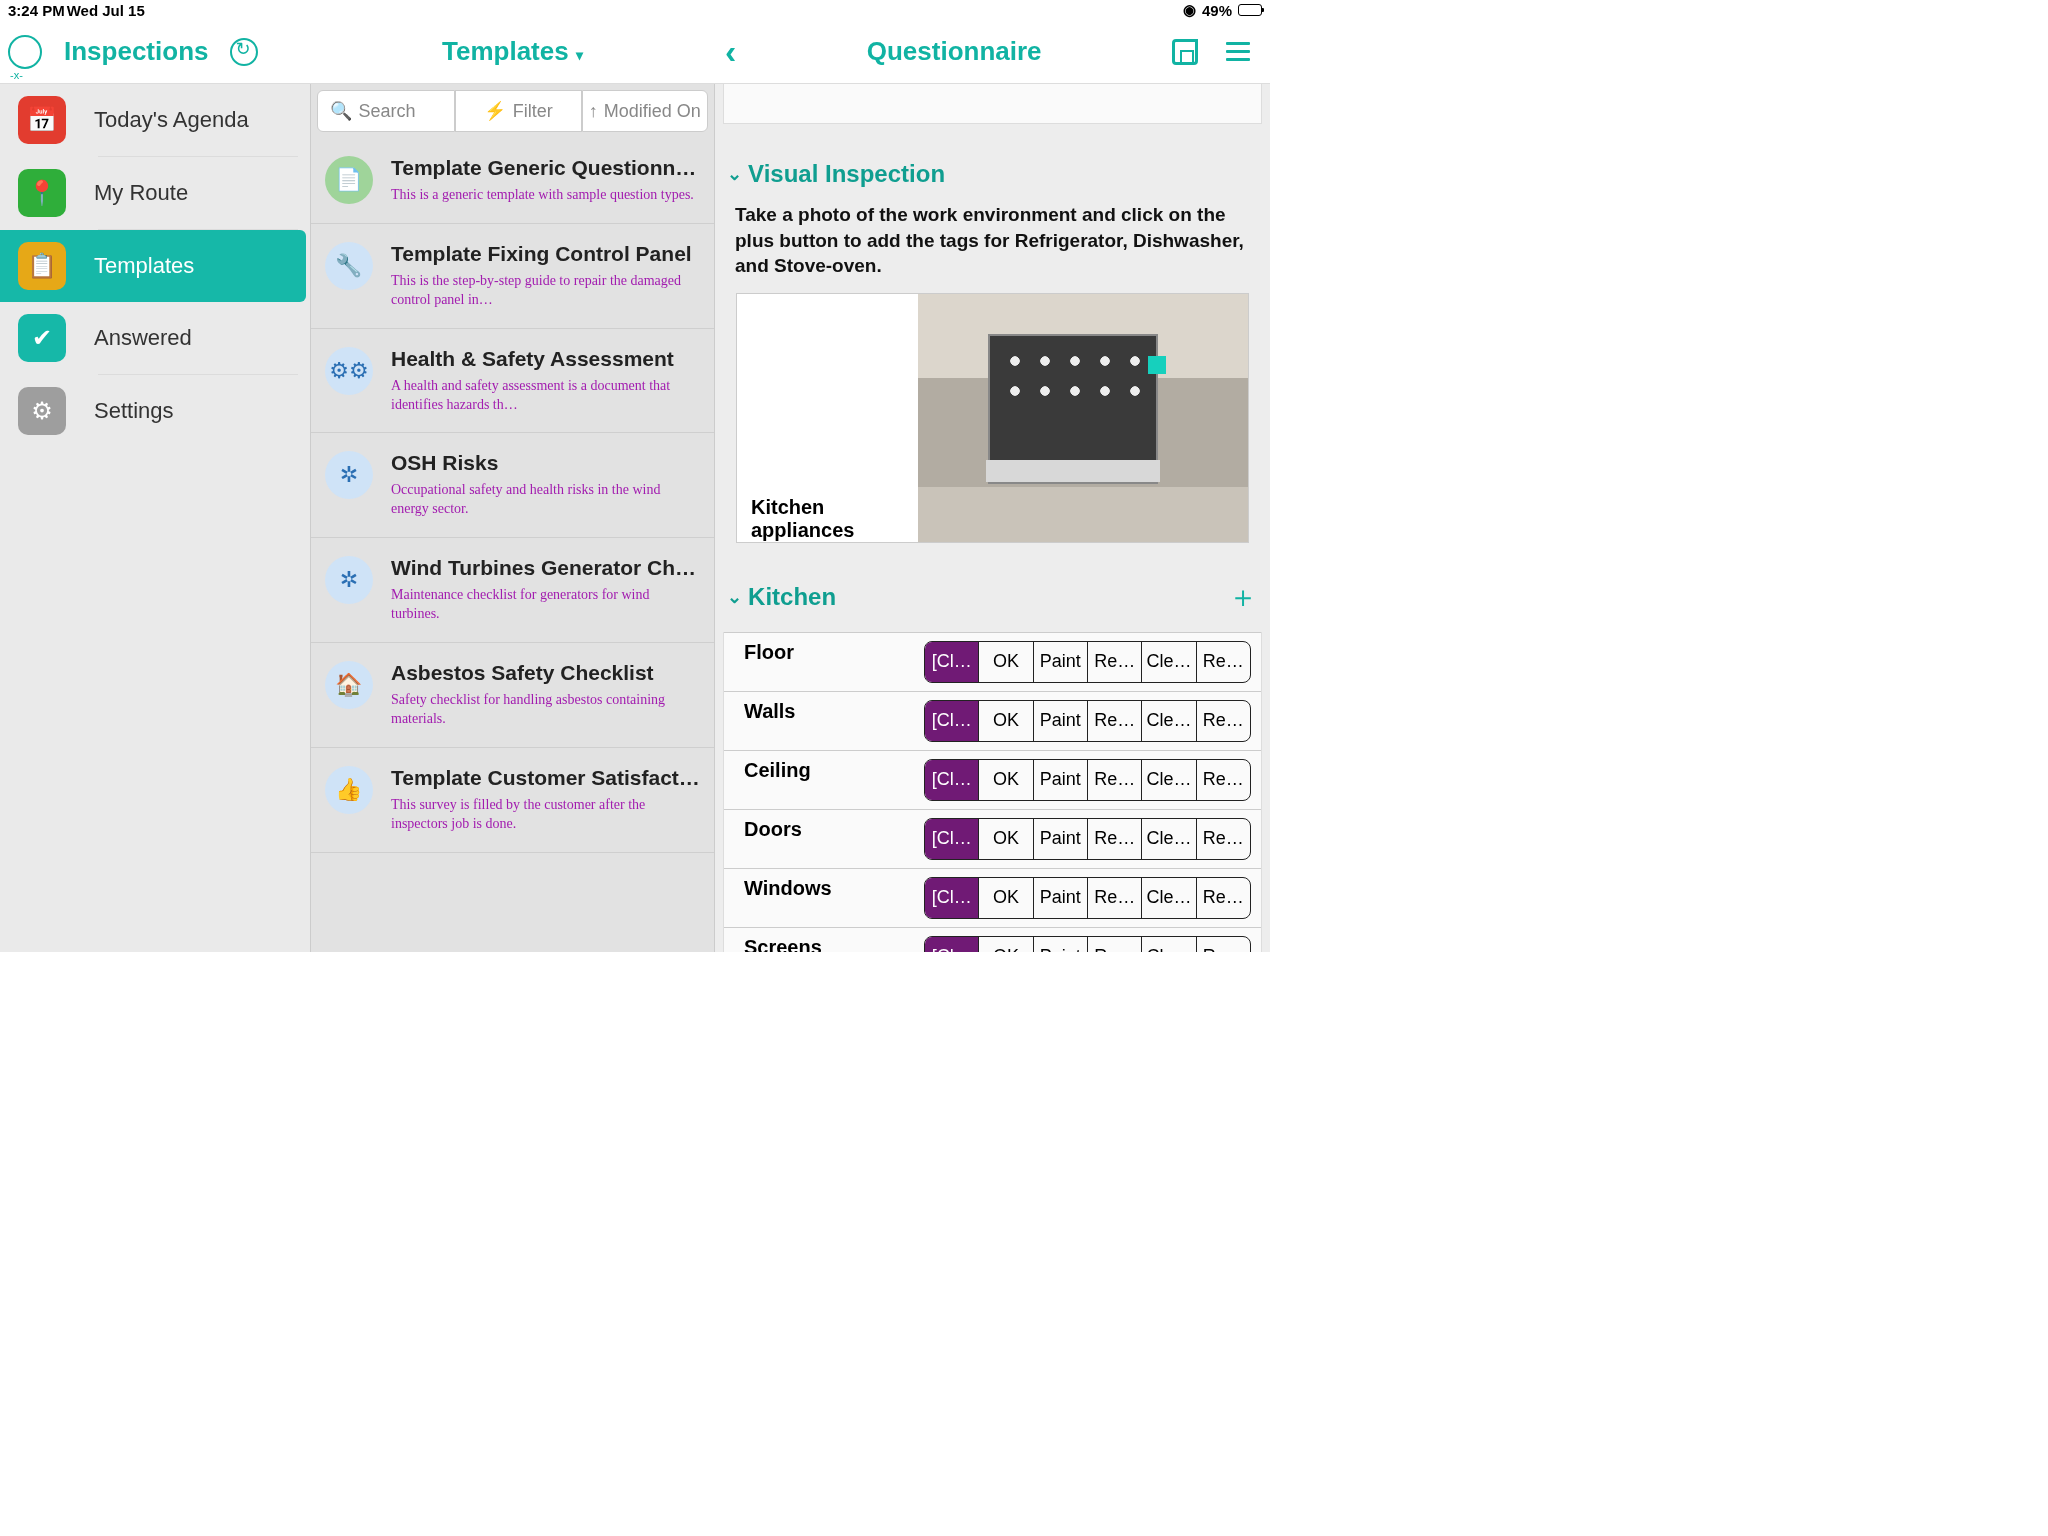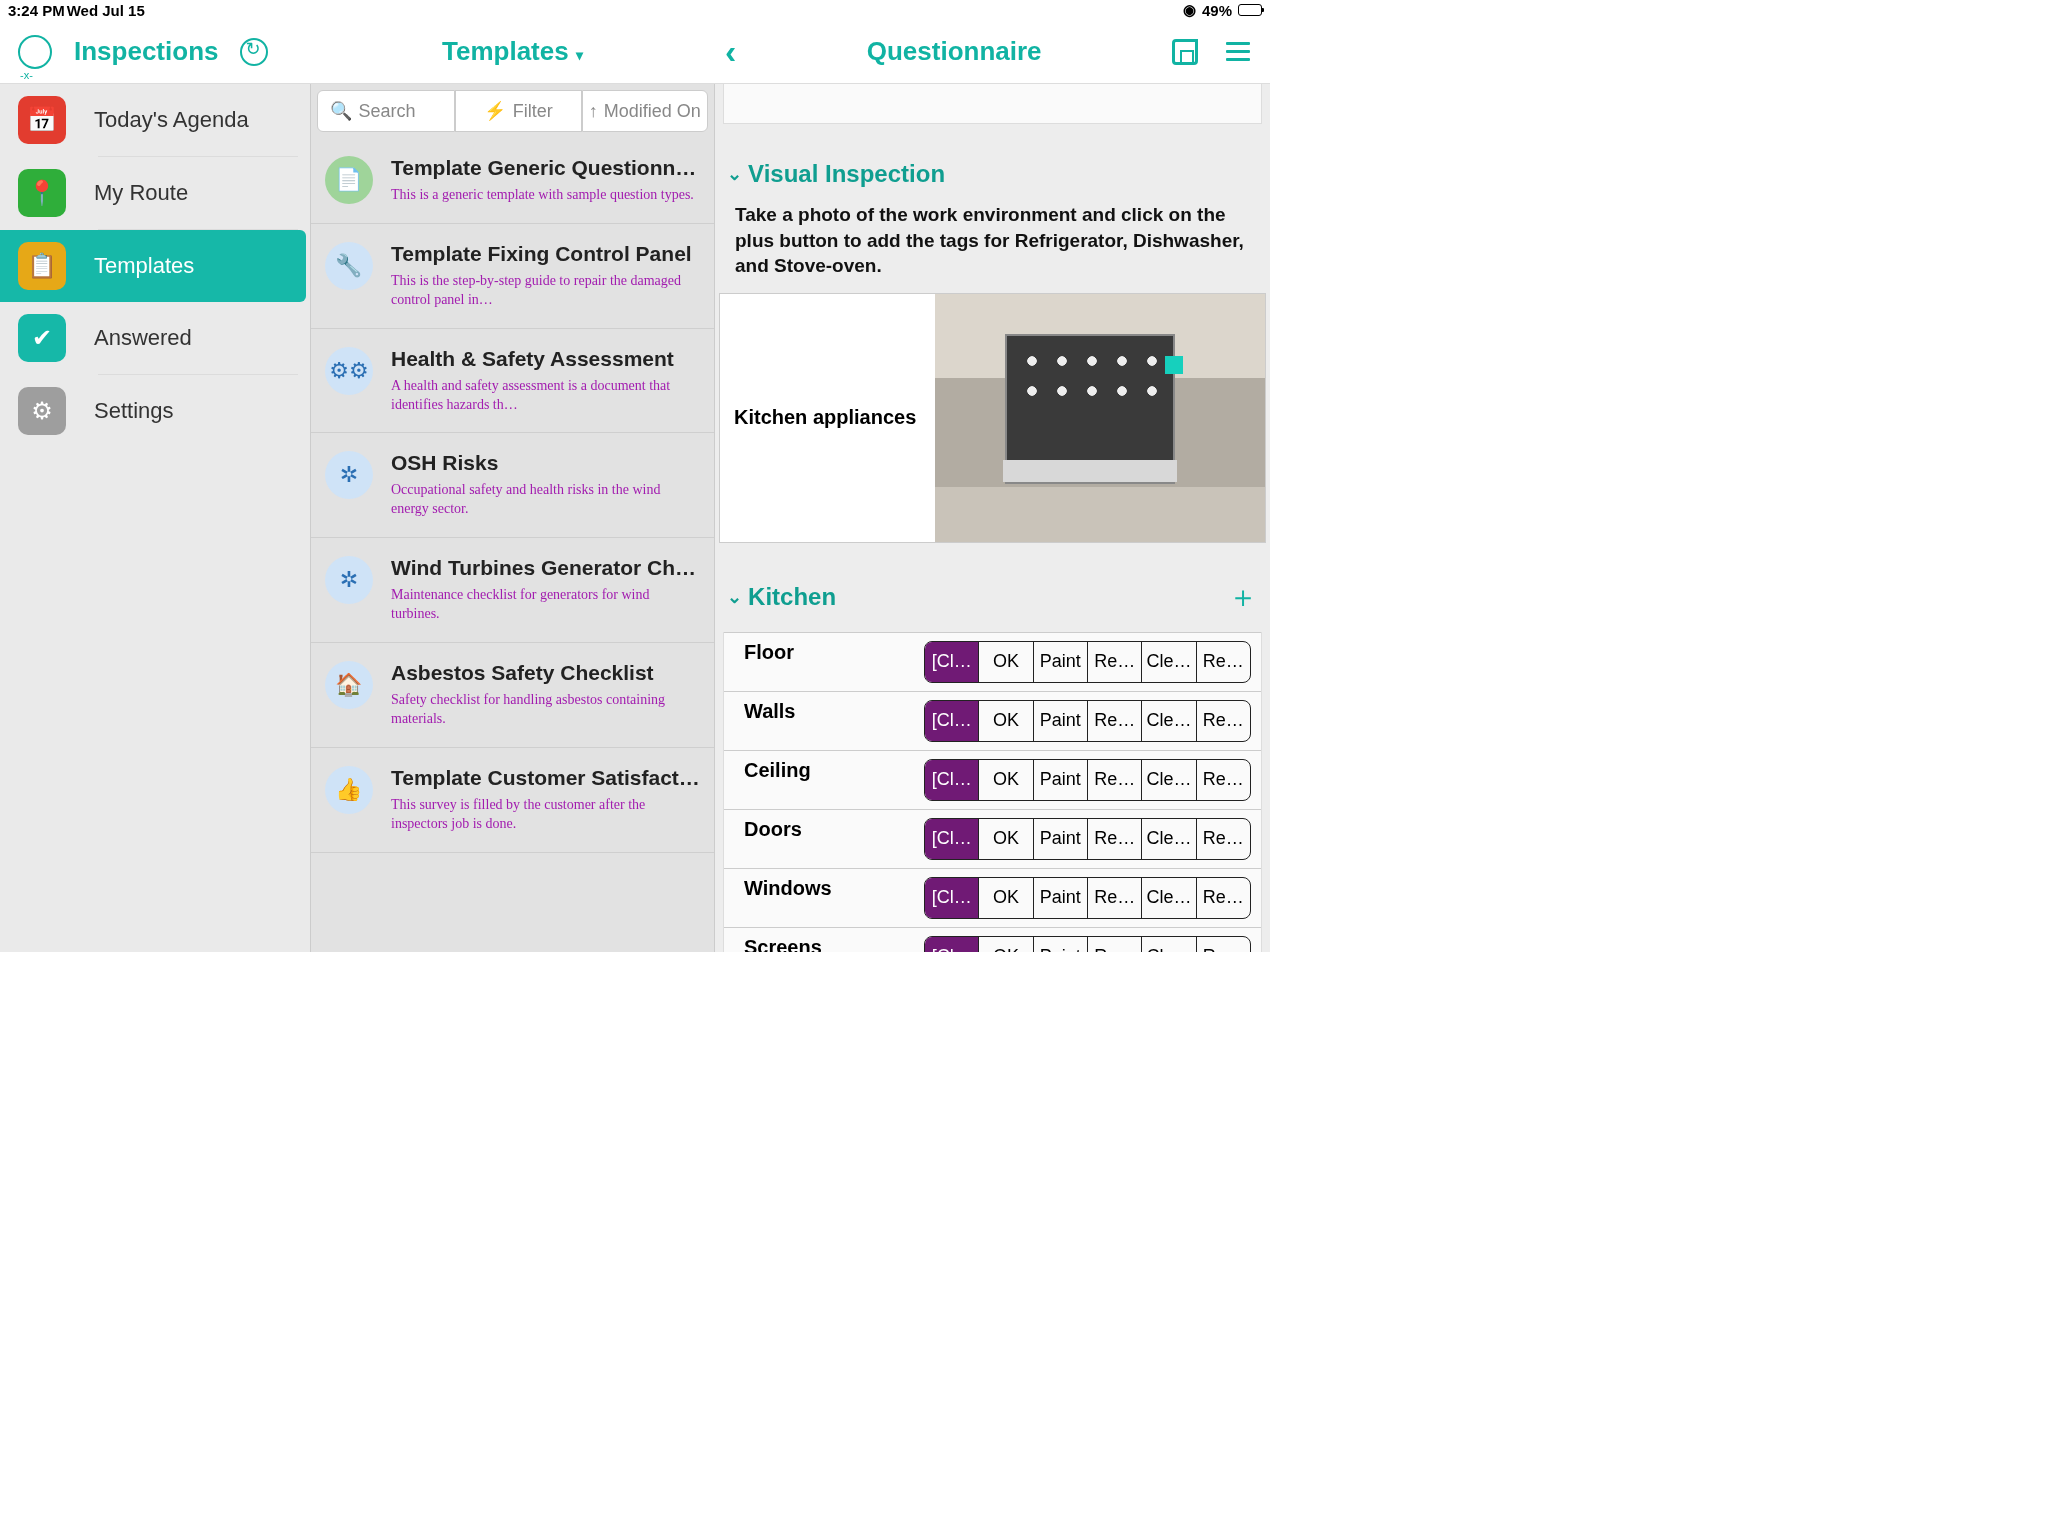--- a/index.html
+++ b/index.html
@@ -5,21 +5,21 @@
   * { margin:0; padding:0; box-sizing:border-box; font-family:-apple-system,Helvetica,Arial,sans-serif; }
   body { width:1270px; height:952px; overflow:hidden; background:#fff; }
   .status-bar { height:20px; display:flex; justify-content:space-between; align-items:center; padding:0 8px; font-size:15px; font-weight:600; }
   .status-left { display:flex; gap:2px; }
   .status-right { display:flex; gap:6px; align-items:center; }
   .battery { width:24px; height:12px; border:1px solid #000; border-radius:3px; position:relative; }
   .battery::after { content:""; position:absolute; right:-3px; top:3px; width:2px; height:4px; background:#000; border-radius:0 1px 1px 0; }
   .battery-fill { background:#000; height:100%; width:50%; border-radius:1px; }
 
   .header { height:64px; border-bottom:1px solid #ddd; display:flex; }
-  .hdr-col1 { width:310px; display:flex; align-items:center; padding-left:18px; gap:22px; }
+  .hdr-col1 { width:310px; display:flex; align-items:center; padding-left:8px; gap:22px; }
   .hdr-col2 { width:405px; display:flex; align-items:center; justify-content:center; }
   .hdr-col3 { flex:1; display:flex; align-items:center; justify-content:space-between; padding:0 20px 0 10px; }
   .brand-icon { width:34px; height:34px; border:2px solid #11b3a3; border-radius:50%; position:relative; }
   .brand-icon::after { content:"-x-"; position:absolute; bottom:-14px; left:0; font-size:11px; color:#11b3a3; }
   .title { color:#11b3a3; font-size:26px; font-weight:700; }
   .sync-icon { width:28px; height:28px; border:2px solid #11b3a3; border-radius:50%; position:relative; }
   .sync-icon::before { content:"↻"; color:#11b3a3; font-size:18px; position:absolute; left:3px; top:-2px; }
   .back-chevron { color:#11b3a3; font-size:34px; font-weight:600; }
   .hdr-icons { display:flex; gap:28px; align-items:center; }
   .save-icon { width:26px; height:26px; border:3px solid #11b3a3; border-bottom-left-radius:4px; border-bottom-right-radius:4px; border-top-left-radius:4px; position:relative; }
@@ -52,21 +52,21 @@
   .tpl-body { flex:1; min-width:0; }
   .tpl-title { font-size:21px; font-weight:700; color:#222; margin-bottom:6px; white-space:nowrap; overflow:hidden; text-overflow:ellipsis; }
   .tpl-sub { font-size:14px; color:#a21caf; line-height:1.35; display:-webkit-box; -webkit-line-clamp:2; -webkit-box-orient:vertical; overflow:hidden;font-family:Liberation Serif, serif; }
 
   .right { flex:1; background:#ededed; overflow-y:auto; padding:0 0 10px 0; }
   .r-blank { height:40px; background:#fafafa; border:1px solid #ddd; margin:0 8px 30px 8px; border-top:0; }
   .sec-header { display:flex; align-items:center; gap:6px; color:#0f9e90; font-size:24px; font-weight:700; padding:6px 12px 14px 12px; }
   .sec-header .chev { font-size:18px; }
   .sec-add { margin-left:auto; color:#11b3a3; font-size:30px; font-weight:300; }
   .instr { font-size:19px; font-weight:700; color:#111; padding:0 16px 14px 20px; line-height:1.35; }
-  .photo-row { display:flex; background:#fff; border:1px solid #ccc; margin:0 4px; }
+  .photo-row { display:flex; background:#fff; border:1px solid #ccc; margin:0 21px;align-items:flex-end; }
   .photo-label { flex:1; display:flex; align-items:center; padding-left:14px; font-size:20px; font-weight:700; }
   .photo-img { width:330px; height:248px; background:linear-gradient(#dcd6cc 0 34%, #b2aca2 34% 78%, #c9c3b9 78% 100%); position:relative; }
   .dish { position:absolute; left:70px; top:40px; width:170px; height:150px; background:#3a3a3a; border:2px solid #888; }
   .dish::before { content:""; position:absolute; top:10px; left:10px; right:10px; height:50px; background:radial-gradient(circle,#eee 20%,#ccc 22%,transparent 23%) 0 0/30px 30px; }
   .dish::after { content:""; position:absolute; bottom:0; left:-4px; right:-4px; height:22px; background:#d8d8d8; }
   .tag-badge { position:absolute; top:62px; right:82px; width:18px; height:18px; background:#16d0bd; }
 
   .krow { display:flex; padding:8px 10px 8px 20px; border-top:1px solid #ccc; background:#fafafa; }
   .krow:first-of-type { border-top:1px solid #ccc; }
   .krow .lab { width:180px; font-size:20px; font-weight:700; }

